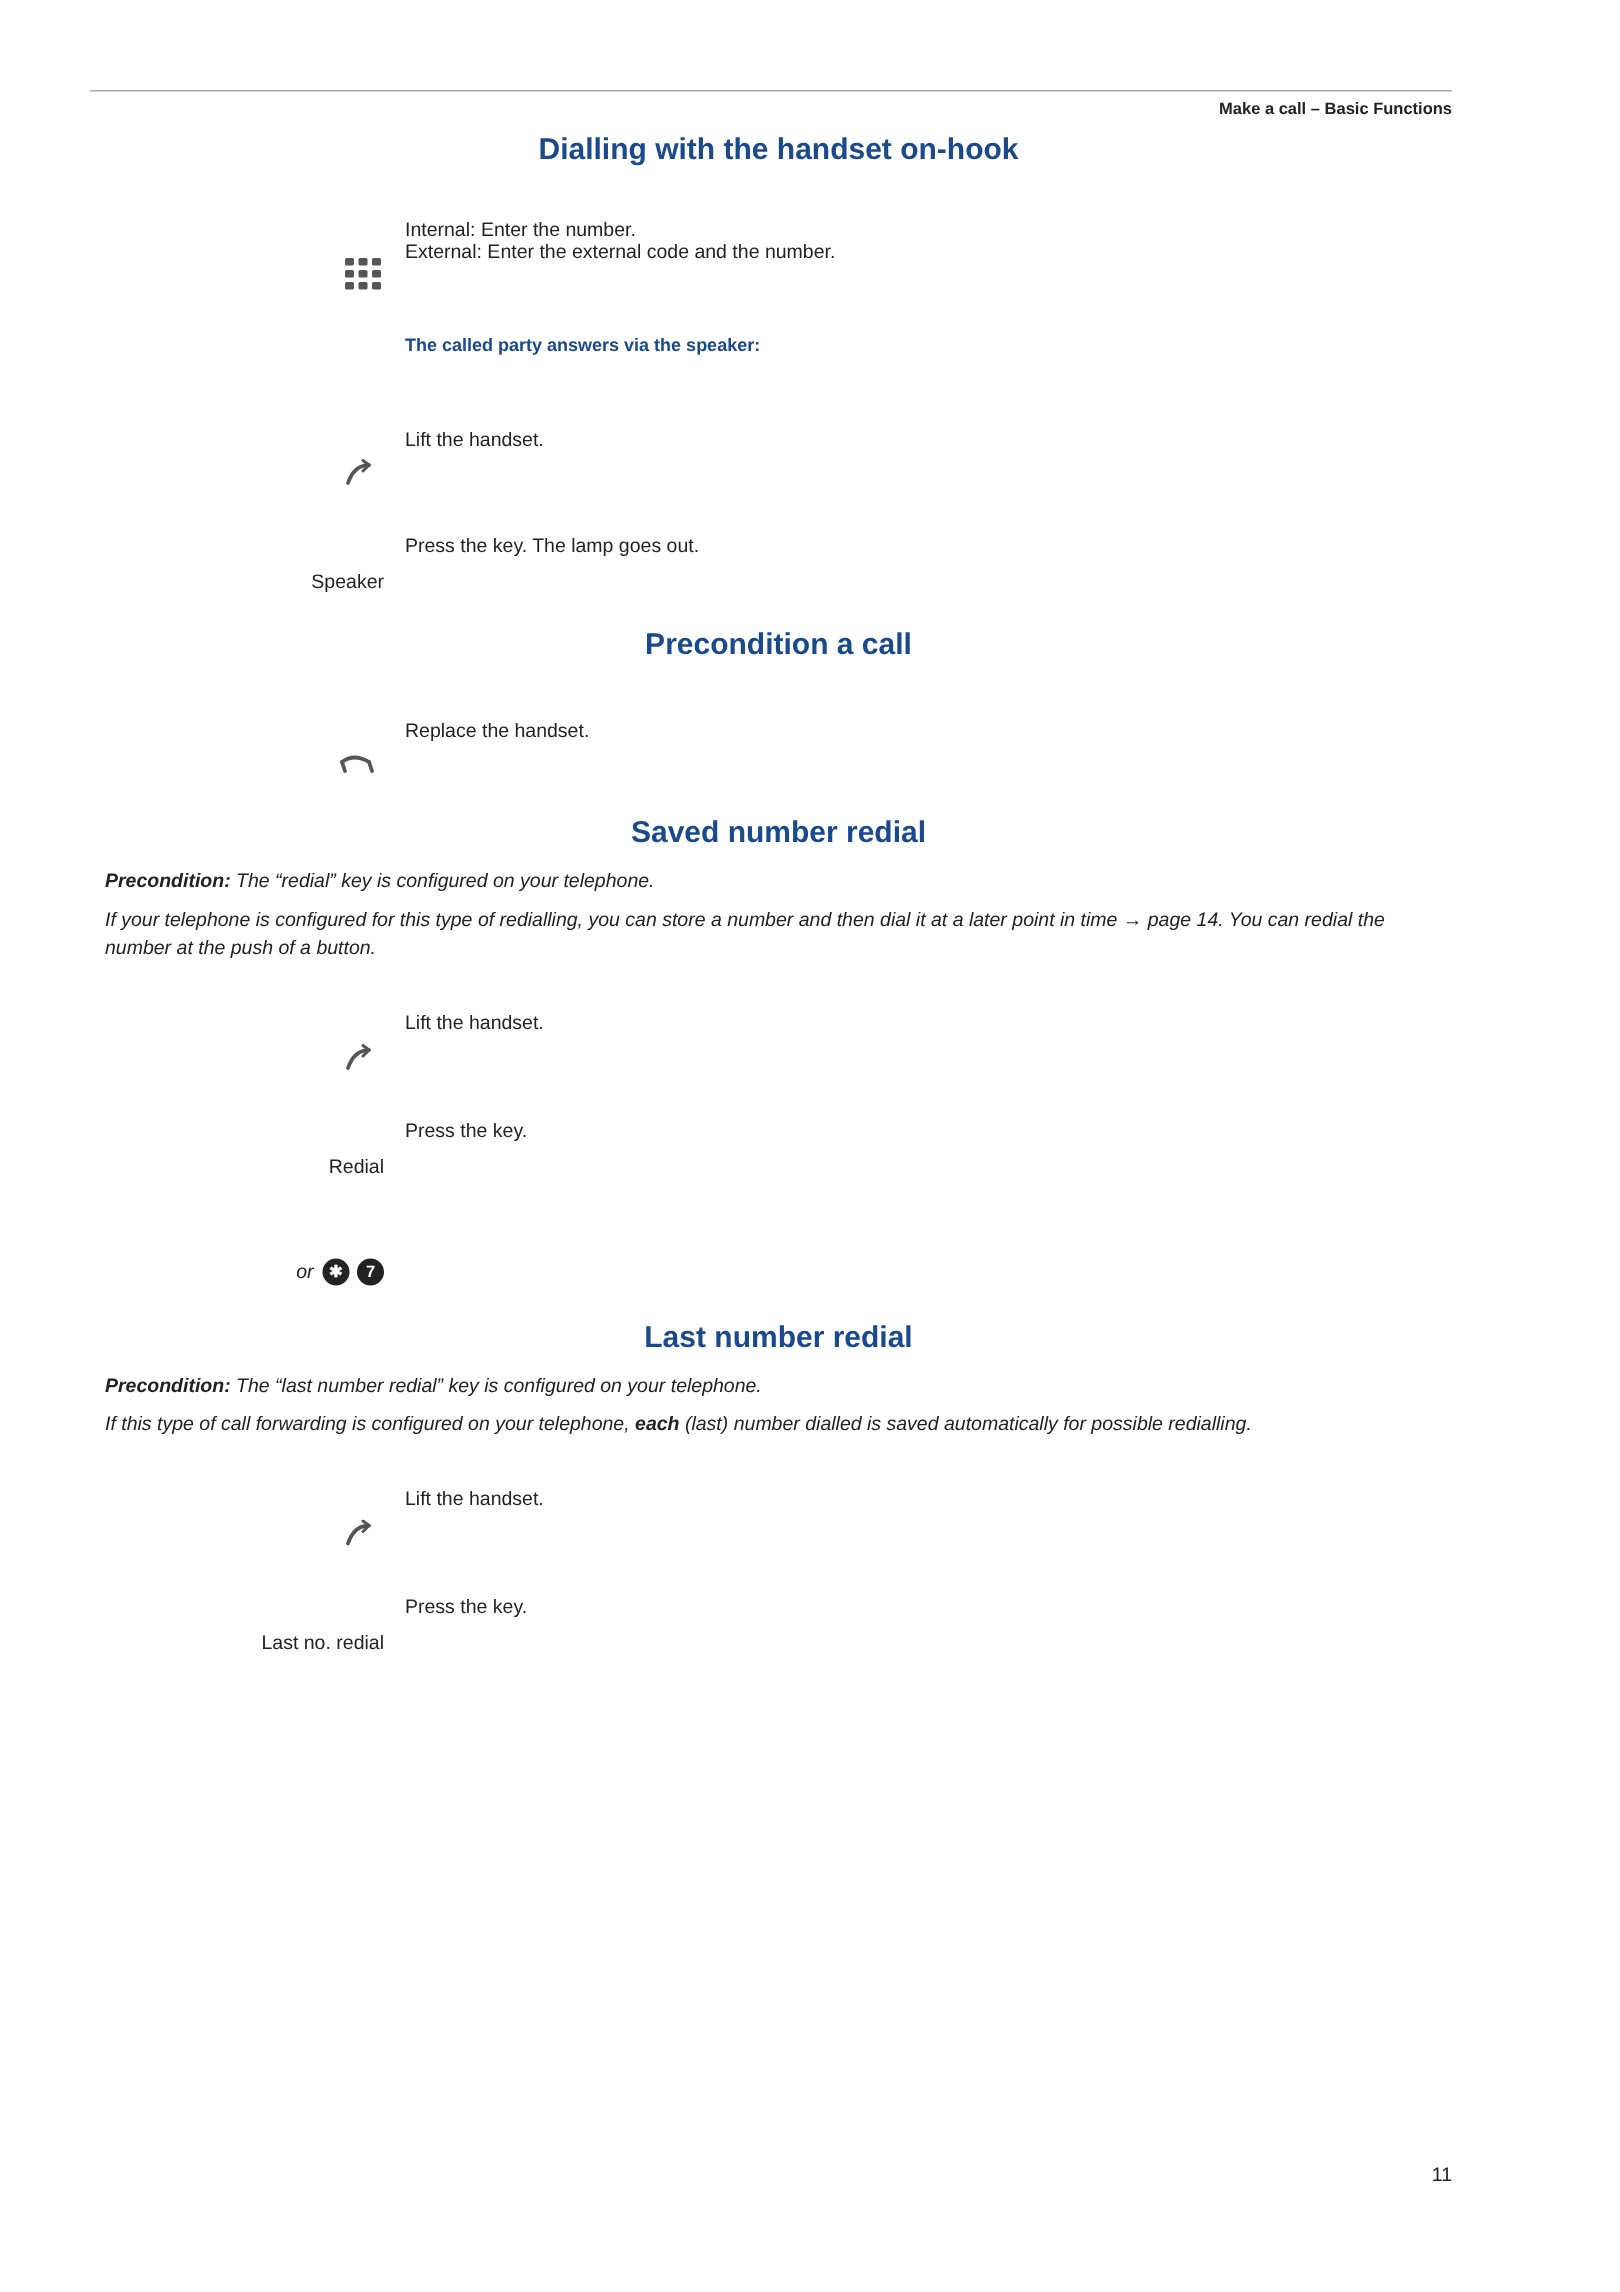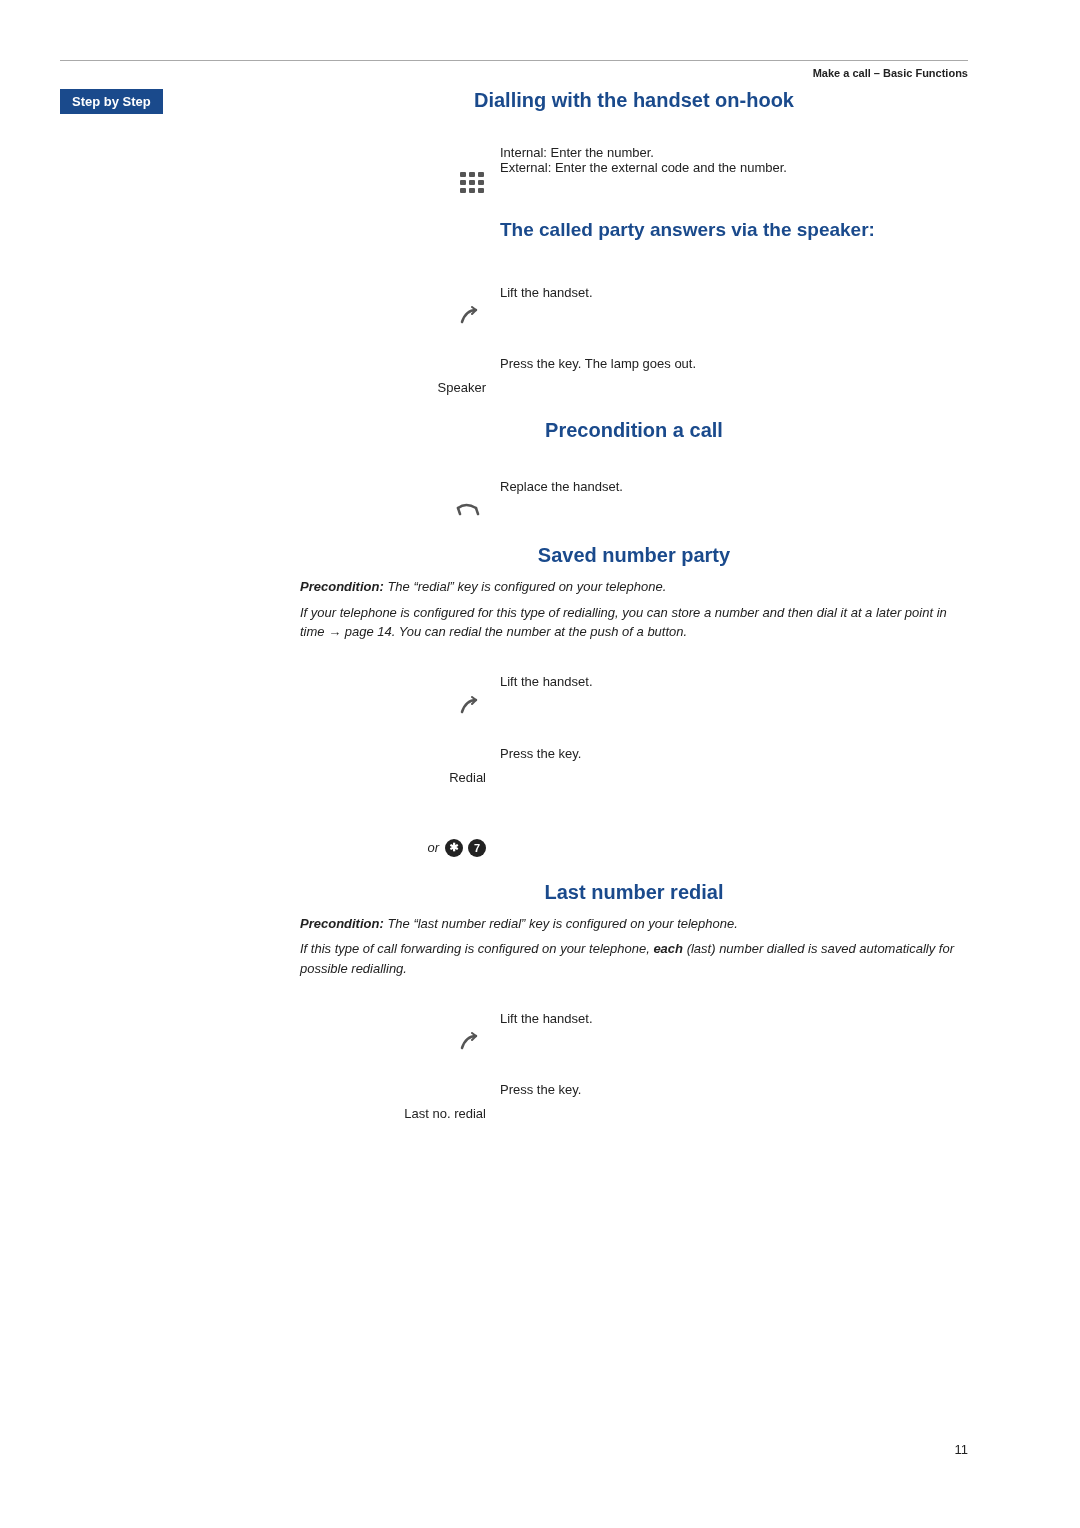--- a/index.html
+++ b/index.html
@@ -69,21 +69,21 @@
       color: #1a4a8c;
       font-size: 20px;
       font-weight: bold;
       margin-bottom: 10px;
       margin-top: 0;
       text-align: center;
     }
 
     .subsection-title-blue {
       color: #1a4a8c;
-      font-size: 19px;
+      font-size: 12px;
       font-weight: bold;
       margin-bottom: 4px;
       margin-top: 8px;
     }
 
     .body-text {
       font-size: 13px;
       color: #222;
       margin-bottom: 6px;
       line-height: 1.5;
@@ -174,24 +174,20 @@
 
 <div class="page">
 
   <hr class="header-rule">
   <div class="header-line">
     <span>Make a call – Basic Functions</span>
   </div>
 
   <div class="content-area">
 
-    <div class="sidebar">
-      <div class="step-by-step-box">Step by Step</div>
-      
-    </div>
 
     <div class="main">
 
       <div class="section-block">
         <h2 class="section-title-blue">Dialling with the handset on-hook</h2>
 
         <div class="icon-row">
           <div class="icon-cell">
 
             <svg class="keypad-svg" viewBox="0 0 28 28" xmlns="http://www.w3.org/2000/svg">
@@ -255,21 +251,21 @@
               <path d="M20 8 L22 14" stroke="#555" stroke-width="2.5" fill="none" stroke-linecap="round"></path>
             </svg>
           </div>
           <div class="text-cell">
             <div>Replace the handset.</div>
           </div>
         </div>
       </div>
 
       <div class="section-block">
-        <h2 class="section-title-blue">Saved number party</h2>
+        <h2 class="section-title-blue">Saved number redial</h2>
 
         <div class="body-text"><b>Precondition:</b> The “redial” key is configured on your telephone.</div>
 
         <div class="body-text">If your telephone is configured for this type of redialling, you can store a number and then dial it at a later point in time → page 14. You can redial the number at the push of a button.</div>
 
         <div class="icon-row">
           <div class="icon-cell">
             <svg width="28" height="20" viewBox="0 0 28 20">
               <path d="M4 16 Q8 4 18 4" stroke="#555" stroke-width="2.5" fill="none" stroke-linecap="round"></path>
               <path d="M14 1 L18 4 L14 8" stroke="#555" stroke-width="2" fill="none" stroke-linecap="round" stroke-linejoin="round"></path>

